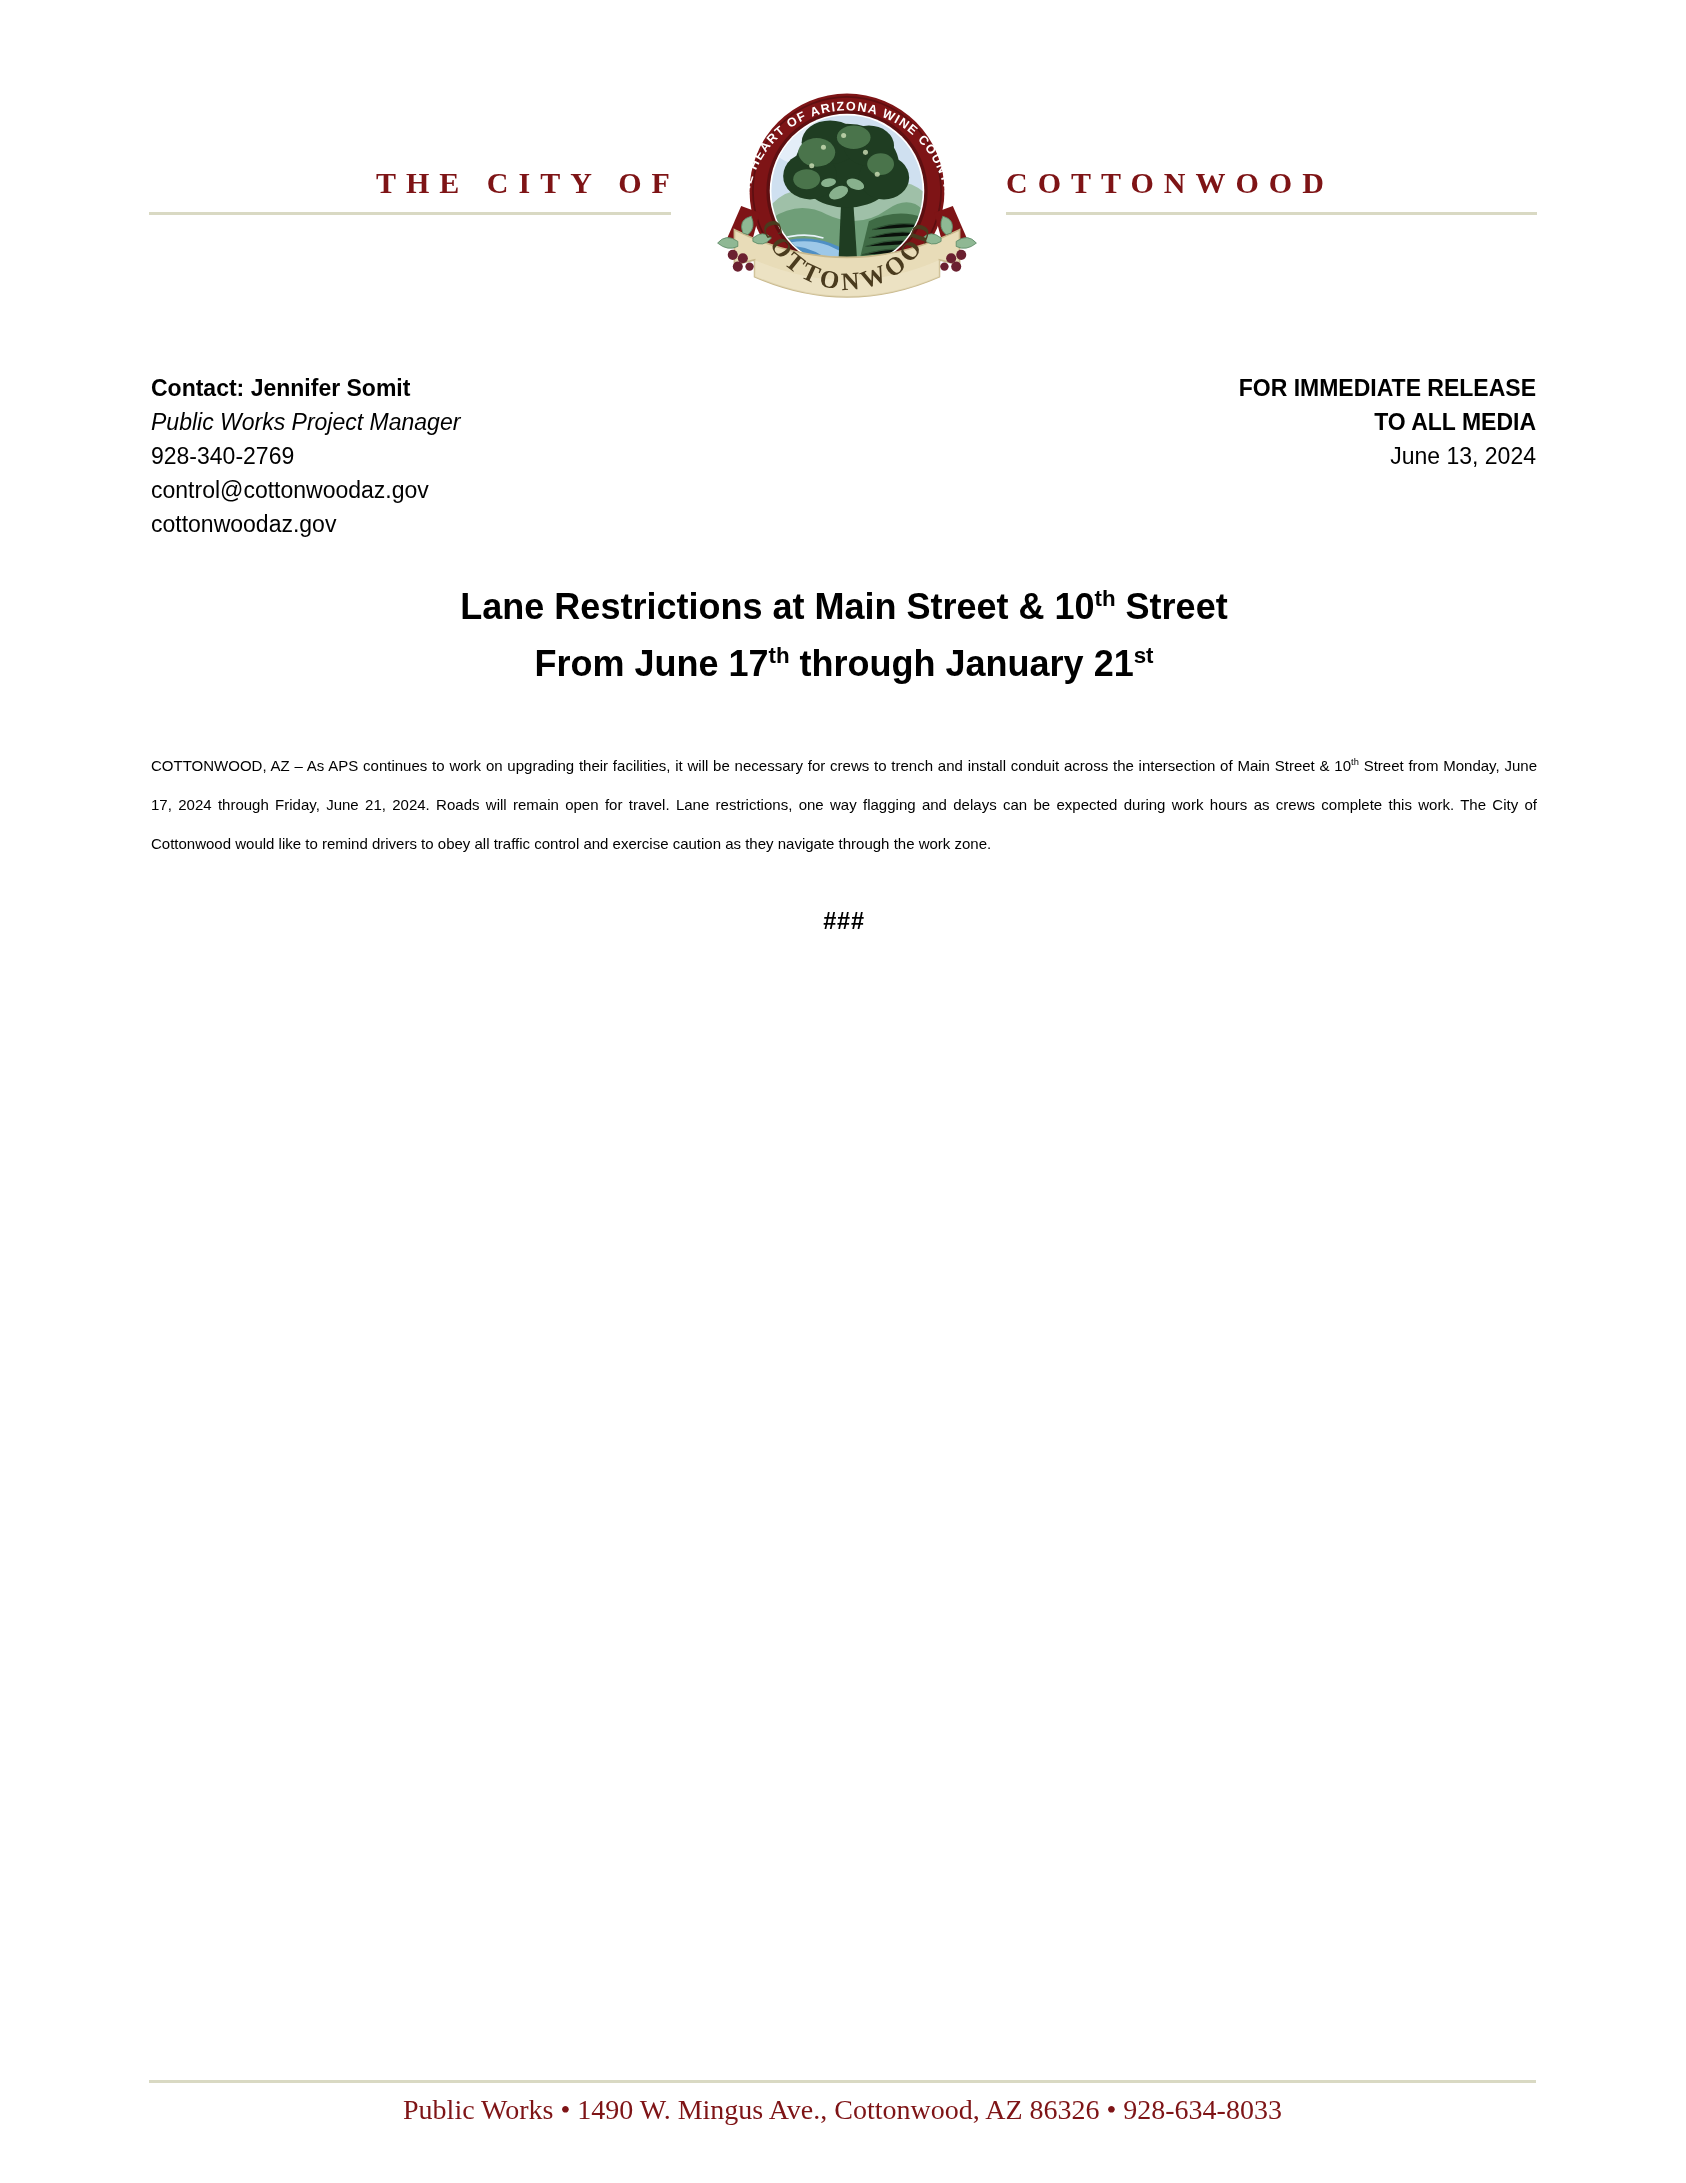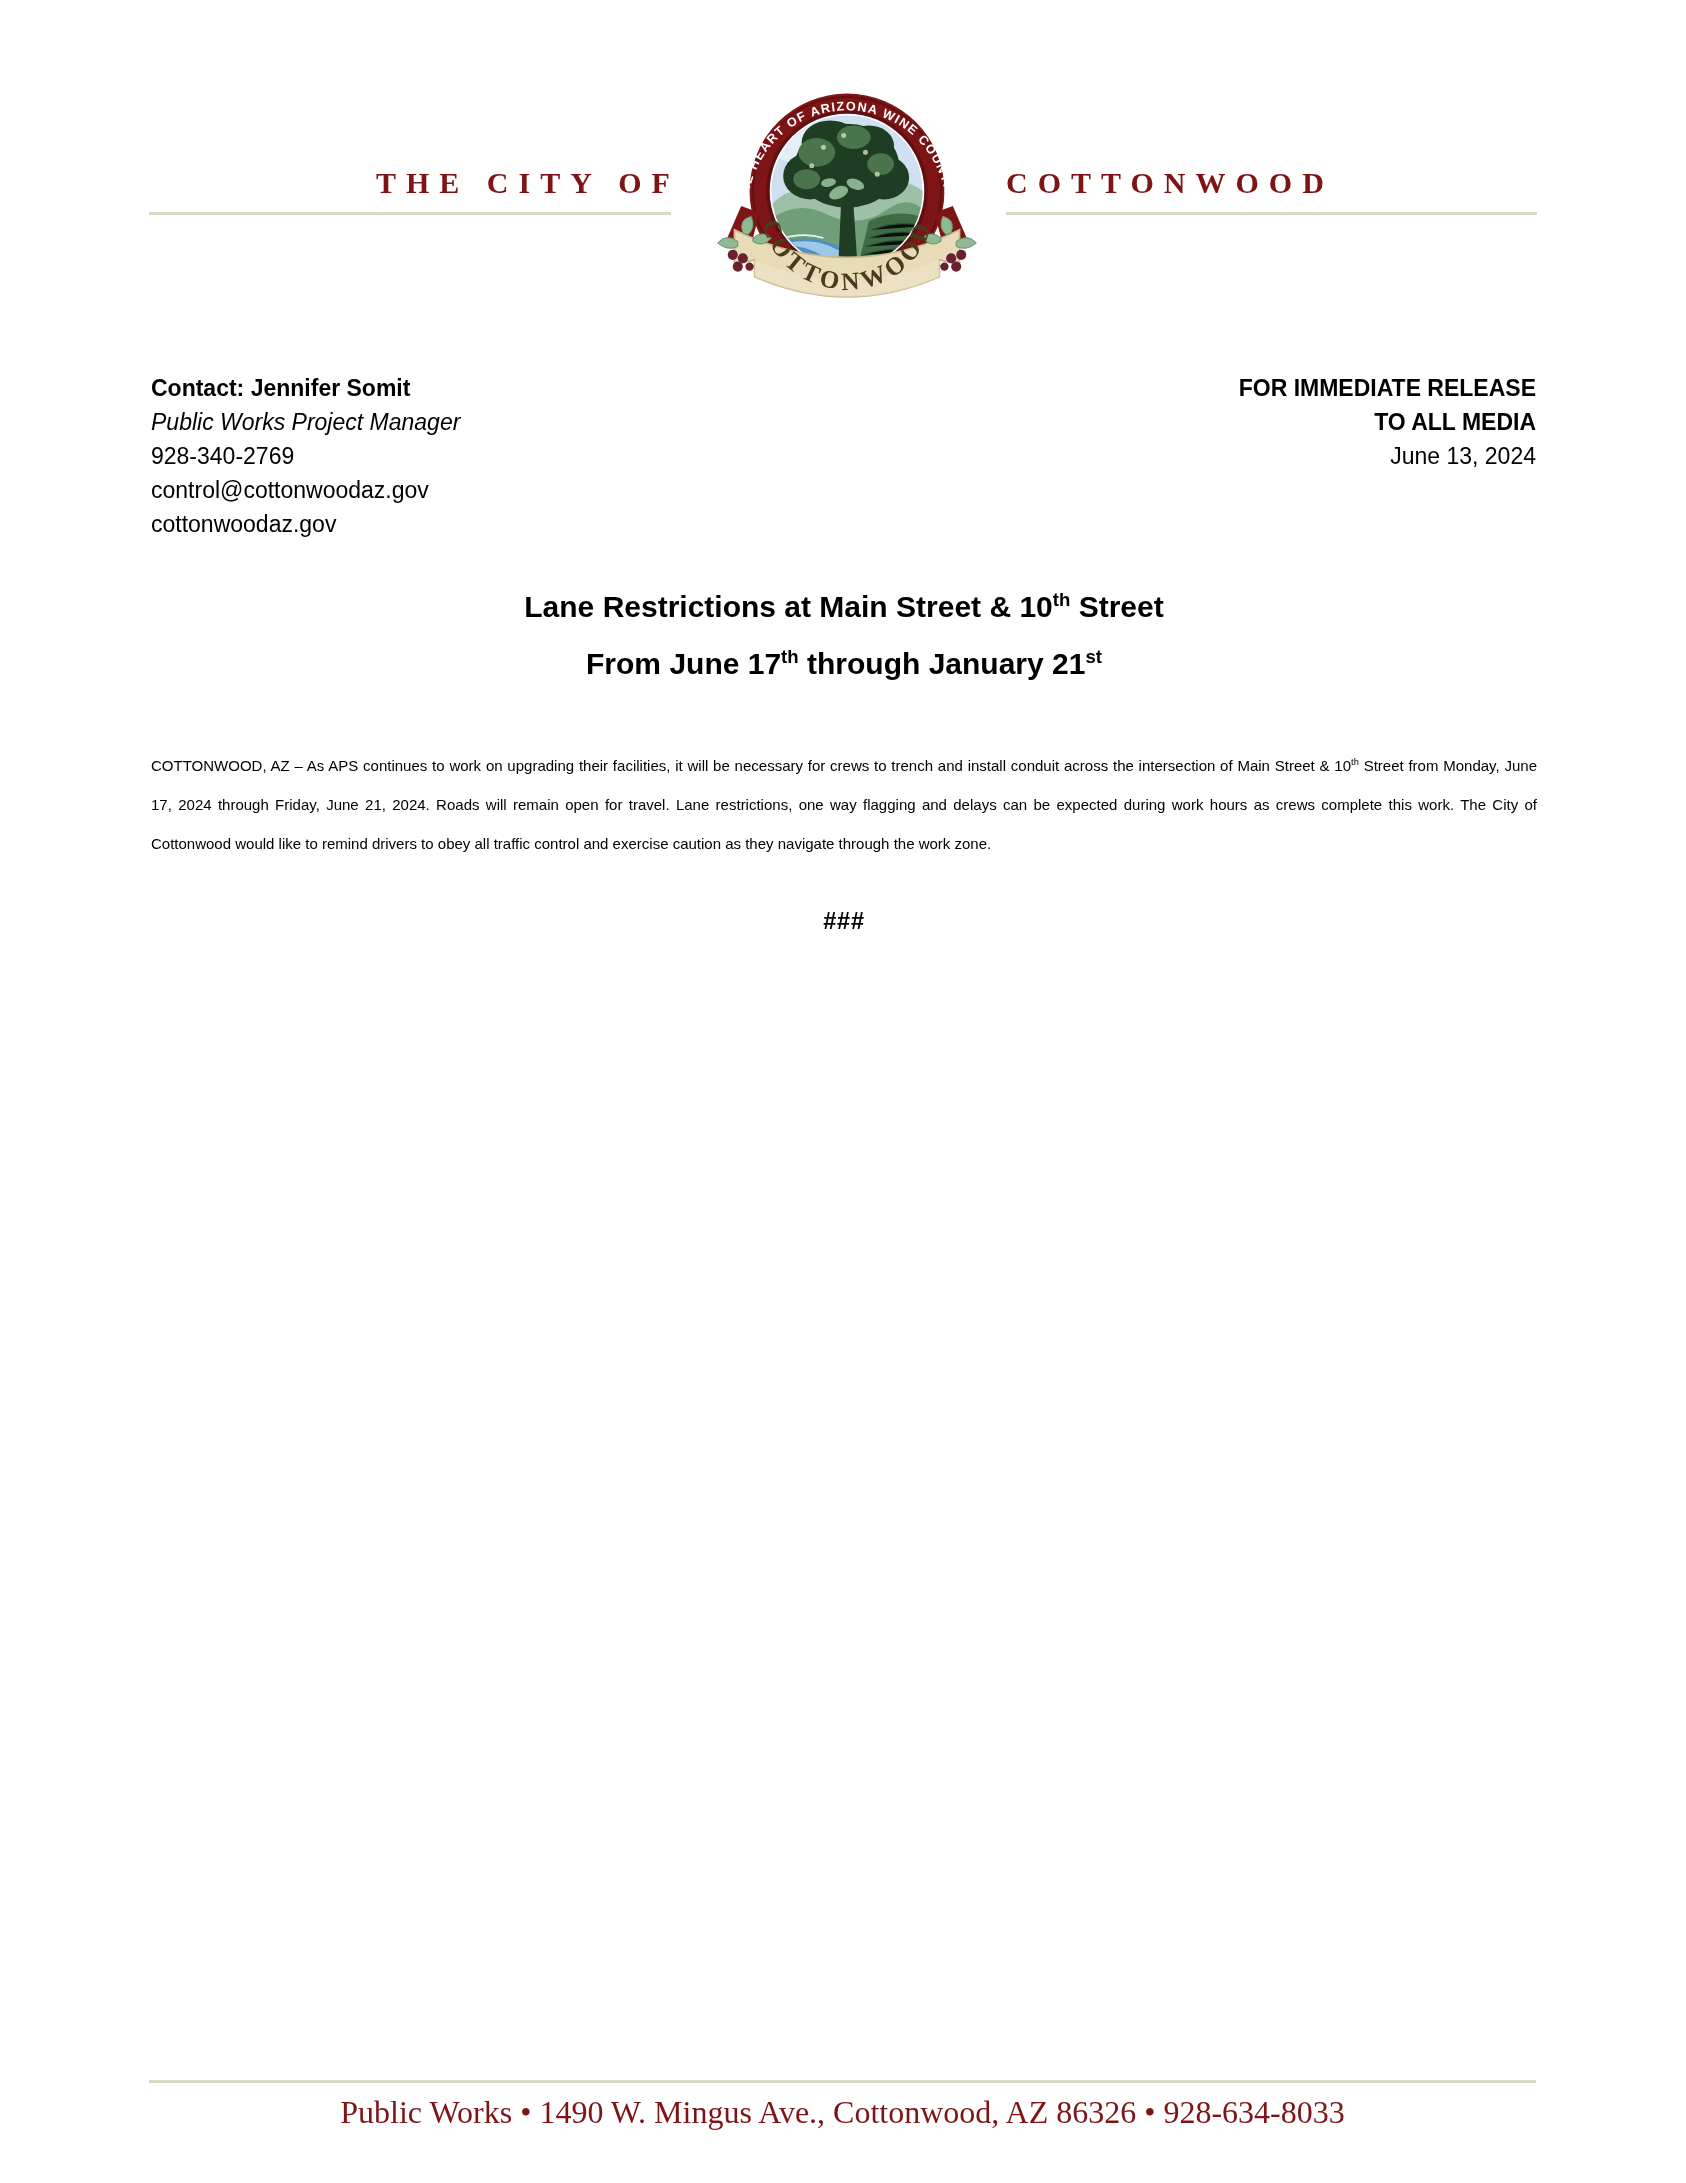--- a/index.html
+++ b/index.html
@@ -83,21 +83,21 @@
   }
   .release-line.bold { font-weight: 700; }
 
   
   .headline {
     position: absolute;
     left: 151px;
     top: 578px;
     width: 1386px;
     text-align: center;
-    font-size: 30px;
+    font-size: 36px;
     font-weight: 700;
     line-height: 57px;
   }
   .headline sup {
     font-size: 0.62em;
     vertical-align: super;
     line-height: 0;
   }
 
   
@@ -160,21 +160,21 @@
     white-space: nowrap;
     letter-spacing: 0.8px;
   }
   .footer-address {
     position: absolute;
     left: 149px;
     top: 113px;
     width: 1387px;
     text-align: center;
     font-family: "Liberation Serif", serif;
-    font-size: 32px;
+    font-size: 28px;
     color: #7e1416;
     white-space: nowrap;
   }
 </style>
 </head>
 <body>
 
 <div class="letterhead">
 
   <div class="lh-rule lh-rule-left"></div>

